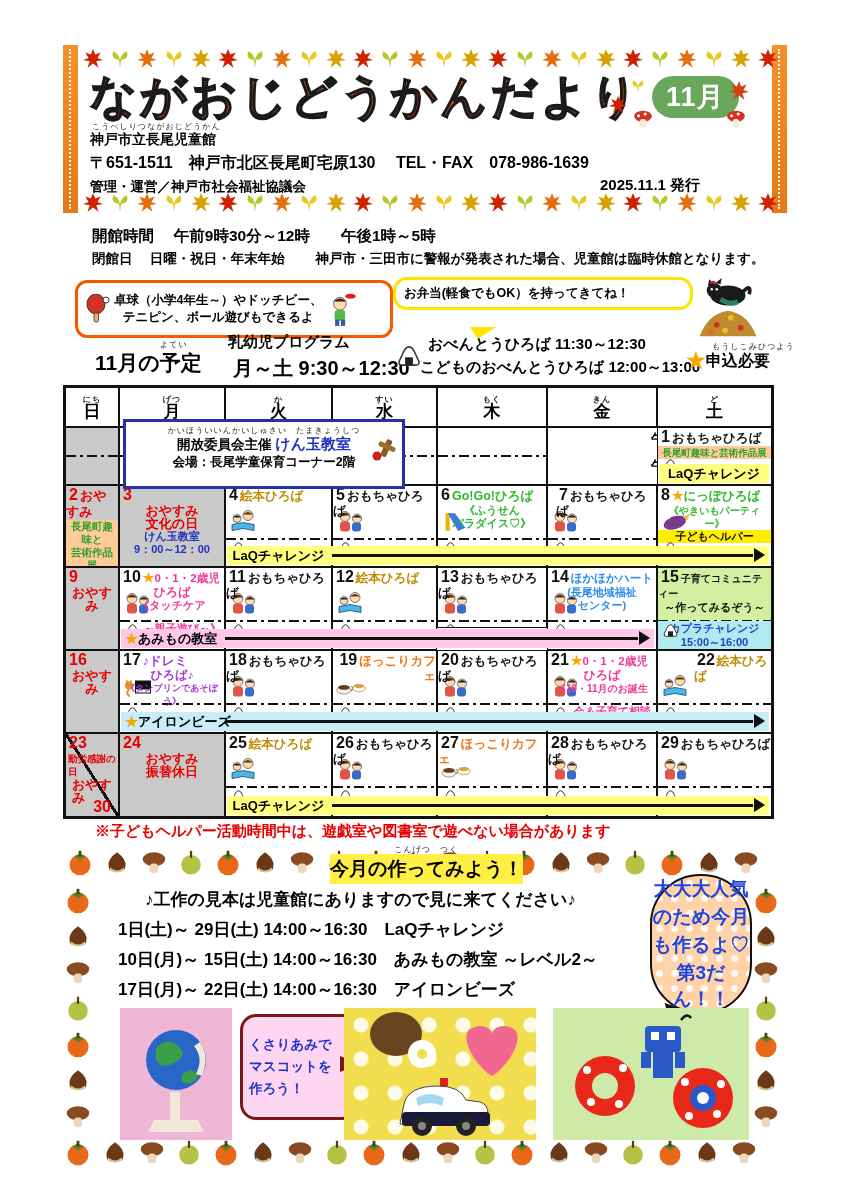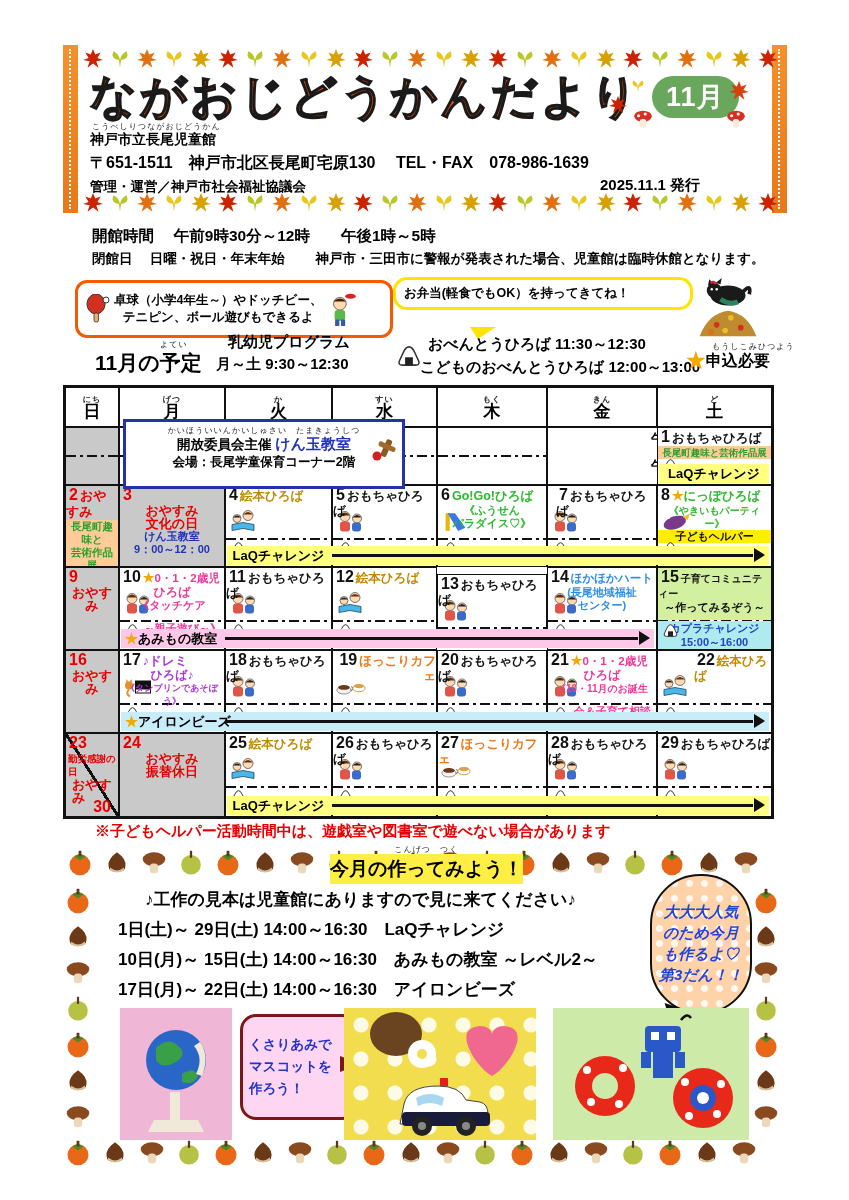--- a/index.html
+++ b/index.html
@@ -42,21 +42,21 @@
          border-top:7px solid transparent;border-bottom:7px solid transparent;}
   #kendama-box{border:3px solid #2233aa;background:#fff;text-align:center;padding:4px 2px;}
   .star{color:#f5a800;font-weight:800;}
   
   #make-title{background:#ffee44;font-size:19px;font-weight:800;padding:2px 0;text-align:center;}
   .sched-line{font-size:17px;font-weight:800;line-height:30px;white-space:nowrap;}
   #bubble-right{background:#ffd2a8;border:2.5px solid #111;border-radius:50px;
      background-image:radial-gradient(circle,rgba(255,255,255,.85) 3px,transparent 4px);
      background-size:15px 15px;text-align:center;display:flex;flex-direction:column;
      justify-content:center;gap:2px;}
-  #bubble-right div{color:#2244dd;font-size:15px;font-weight:800;font-style:italic;}
+  #bubble-right div{color:#2244dd;font-size:19px;font-weight:800;}
   #bubble-right-tail{width:0;height:0;border-top:26px solid #111;
      border-left:18px solid transparent;border-right:6px solid transparent;
      transform:rotate(18deg);}
   #bubble-left{background:#ffd6f2;border:3px solid #7a1818;border-radius:16px;
      display:flex;flex-direction:column;justify-content:center;padding:6px;}
   #bubble-left div{color:#2233cc;font-size:13.5px;font-weight:800;line-height:22px;}
   #bubble-left-tail{width:0;height:0;border-left:20px solid #7a1818;
      border-top:8px solid transparent;border-bottom:8px solid transparent;}
   .photo{position:absolute;overflow:hidden;}
   .note-red{color:#e80000;font-size:15px;font-weight:800;}
@@ -441,21 +441,21 @@
         <circle cx="24" cy="9" r="2" fill="#e8c020"></circle>
         <circle cx="31" cy="16" r="2" fill="#d23020"></circle>
         <circle cx="20" cy="18" r="2" fill="#e8c020"></circle>
         <circle cx="10" cy="19" r="2" fill="#d87018"></circle>
       </svg>
     </span>
 
   <div class="abs furi" style="left:160px;top:340px;">よてい</div>
   <div class="abs b" style="left:95px;top:349px;font-size:21px;">11月の予定</div>
   <div class="abs b" style="left:228px;top:333px;font-size:15px;">乳幼児プログラム</div>
-  <div class="abs b" style="left:216px;top:355px;font-size:15px;">月～土 9:30～12:30</div>
+  <div class="abs b" style="left:233px;top:355px;font-size:20px;">月～土 9:30～12:30</div>
   <span class="abs" id="icon-onigiri-intro" style="left:396px;top:344px;">
       <svg width="26" height="24" viewBox="0 0 20 18">
         <path d="M10 2 Q12.5 2 14.5 6.5 L17.5 13 Q18.5 16 15 16 L5 16 Q1.5 16 2.5 13 L5.5 6.5 Q7.5 2 10 2 Z" fill="#fff" stroke="#333" stroke-width="1.2"></path>
         <rect x="7" y="10" width="6" height="6" fill="#222"></rect>
       </svg>
     </span>
   <div class="abs b" style="left:428px;top:335px;font-size:15px;">おべんとうひろば 11:30～12:30</div>
   <div class="abs b" style="left:420px;top:358px;font-size:15px;">こどものおべんとうひろば 12:00～13:00</div>
   <div class="abs furi" style="left:712px;top:342px;">もうしこみひつよう</div>
   <div class="abs" style="left:686px;top:348px;display:flex;align-items:center;">
@@ -691,21 +691,21 @@
             <path d="M3 15 L14 13 L25 15 L25 21 L14 19 L3 21 Z" fill="#49b8e8" stroke="#246" stroke-width=".8"></path>
           </svg>
         </span>
         <span style="position: absolute; left: 4px; top: 55px; z-index: 3;">
           <svg width="17" height="15" viewBox="0 0 20 18">
             <path d="M10 2 Q12.5 2 14.5 6.5 L17.5 13 Q18.5 16 15 16 L5 16 Q1.5 16 2.5 13 L5.5 6.5 Q7.5 2 10 2 Z" fill="#fff" stroke="#333" stroke-width="1.2"></path>
             <rect x="7" y="10" width="6" height="6" fill="#222"></rect>
           </svg>
         </span>
       </div>
-      <div class="cell" style="left: 372px; top: 180px; width: 110px; height: 61px; margin-top: 7px;">
+      <div class="cell" style="left: 372px; top: 180px; width: 110px; height: 61px;">
         <div style="position:relative;z-index:2;"><span class="dnum" style="color:#111;">13</span><span class="seg" style="color:#111;font-size:12.5px;">おもちゃひろば</span></div>
         <div class="dashdot" style="top: 52px;"></div>
         <span style="position: absolute; left: 3px; top: 23px; z-index: 1;">
           <svg width="30" height="25" viewBox="0 0 30 24">
             <circle cx="9" cy="7" r="5" fill="#ffd9b0" stroke="#555" stroke-width=".8"></circle>
             <path d="M4 6 Q9 0 14 6 Z" fill="#5a3014"></path>
             <rect x="4" y="12" width="10" height="10" rx="3" fill="#e05548"></rect>
             <circle cx="21" cy="9" r="4.5" fill="#ffd9b0" stroke="#555" stroke-width=".8"></circle>
             <path d="M16.5 8 Q21 3 25.5 8 Z" fill="#222"></path>
             <rect x="16" y="13" width="9" height="9" rx="3" fill="#3a6bc8"></rect>

